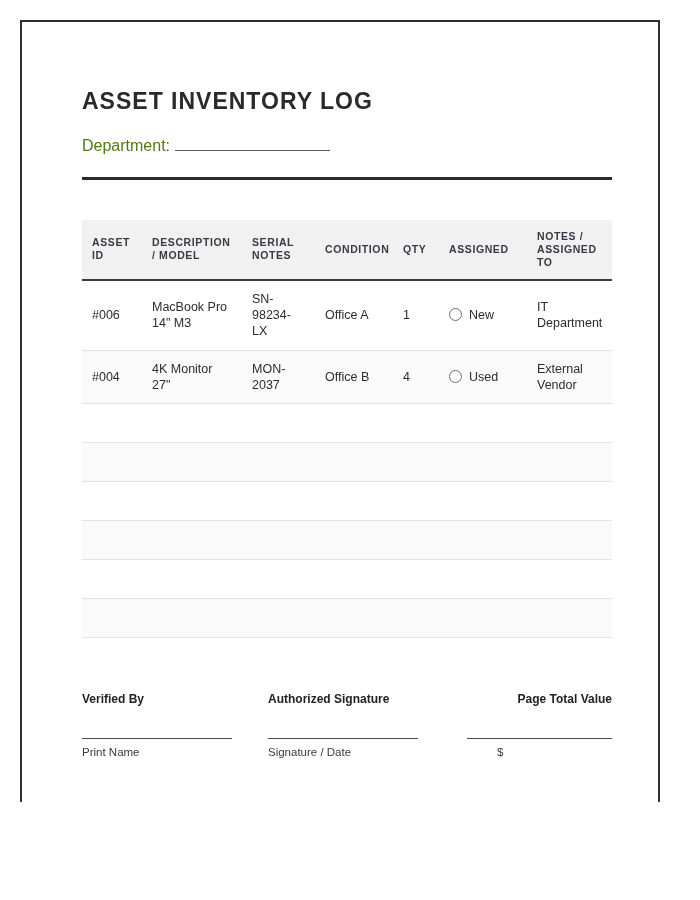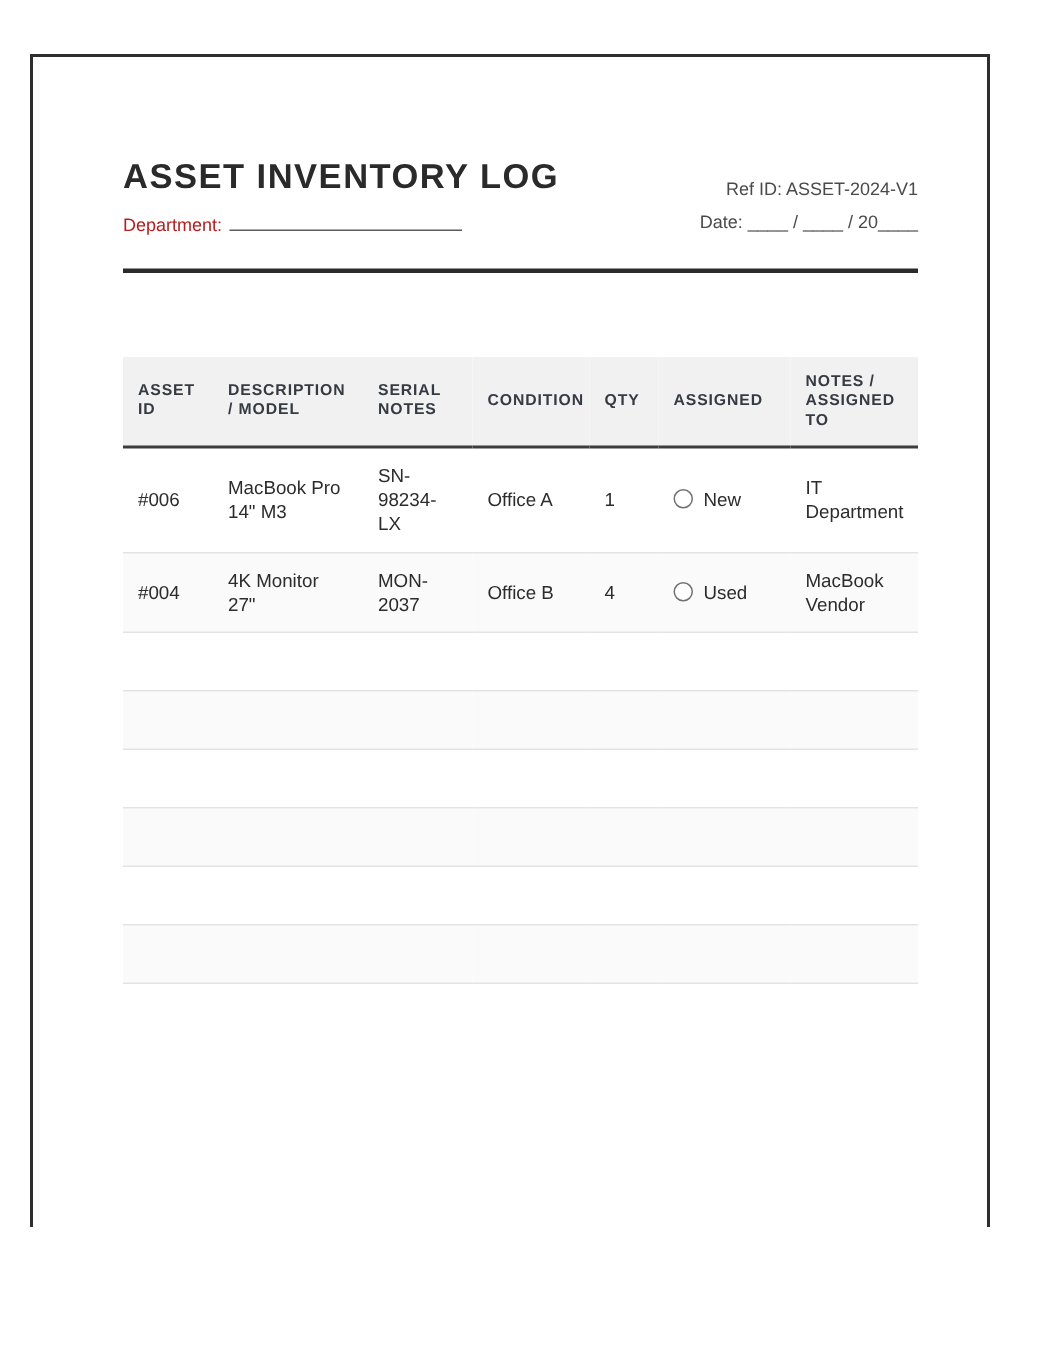--- a/index.html
+++ b/index.html
@@ -4,52 +4,52 @@
 <style>
   * { margin: 0; padding: 0; box-sizing: border-box; }
   html, body {
     width: 700px; height: 900px;
     background: #ffffff;
     font-family: "Liberation Sans", sans-serif;
     color: #2f2f2f;
   }
   .page {
     position: absolute;
-    left: 20px; top: 36px;
+    left: 20px; top: 20px;
     width: 640px; height: 782px;
     background: #ffffff;
     border: 2px solid #2e2e2e;
     border-bottom: none;
     overflow: hidden;
     padding: 66px 46px 0 60px;
   }
   
   .form-header { display: flex; justify-content: space-between; align-items: flex-end; }
   .page-title {
     font-size: 23px;
     font-weight: 700;
     letter-spacing: 1px;
     color: #2a2a2a;
     line-height: 1.2;
   }
-  .dept-line { margin-top: 9px; font-size: 12px; color: #b91c1c; }
+  .dept-line { margin-top: 21px; font-size: 16px; color: #4d7c0f; }
   .blank-line {
     display: inline-block;
     width: 155px; height: 13px;
     border-bottom: 1px solid #5a5a5a;
     margin-left: 5px;
     vertical-align: baseline;
   }
   .header-right { text-align: right; font-size: 12px; color: #4a4a4a; line-height: 1.2; padding-bottom: 1px; }
   .header-right .date-row { margin-top: 8px; }
   .rule { margin-top: 22px; height: 3px; background: #2b2b2b; }
   
   table.asset-table {
     width: 530px;
-    margin-top: 56px;
+    margin-top: 40px;
     border-collapse: collapse;
     table-layout: fixed;
   }
   .asset-table th {
     background: #f1f1f2;
     font-size: 10.5px;
     font-weight: 700;
     letter-spacing: 0.6px;
     color: #363b42;
     text-align: left;
@@ -93,24 +93,20 @@
 <body>
 
 <div class="page">
 
   <div class="form-header">
     <div class="header-left">
       <h1 class="page-title">ASSET INVENTORY LOG</h1>
       <div class="dept-line">
         <span>Department:</span><span class="blank-line"></span>
       </div>
-    </div>
-    <div class="header-right">
-      <div>Ref ID: ASSET-2024-V1</div>
-      <div class="date-row">Date: ____ / ____ / 20____</div>
     </div>
   </div>
 
   <div class="rule"></div>
 
   <table class="asset-table">
     <colgroup>
       <col style="width:60px">
         <col style="width:100px">
         <col style="width:73px">
@@ -140,21 +136,21 @@
           <td class="cond-cell"><span class="radio-circle"></span><span>New</span></td>
           <td>IT Department</td>
         </tr>
         <tr>
           <td>#004</td>
           <td>4K Monitor 27"</td>
           <td>MON-2037</td>
           <td>Office B</td>
           <td>4</td>
           <td class="cond-cell"><span class="radio-circle"></span><span>Used</span></td>
-          <td>MacBook Vendor</td>
+          <td>External Vendor</td>
         </tr>
         <tr class="empty-row">
           <td></td>
           <td></td>
           <td></td>
           <td></td>
           <td></td>
           <td></td>
           <td></td>
         </tr>
@@ -199,14 +195,31 @@
           <td></td>
           <td></td>
           <td></td>
           <td></td>
           <td></td>
           <td></td>
         </tr>
       </tbody>
   </table>
 
+  <div class="footer">
+    <div class="fcol col1">
+      <div class="flabel">Verified By</div>
+      <div class="fline"></div>
+      <div class="fsub">Print Name</div>
+    </div>
+    <div class="fcol col2">
+      <div class="flabel">Authorized Signature</div>
+      <div class="fline"></div>
+      <div class="fsub">Signature / Date</div>
+    </div>
+    <div class="fcol col3">
+      <div class="flabel">Page Total Value</div>
+      <div class="fline"></div>
+      <div class="fsub">$</div>
+    </div>
+  </div>
 
 </div>
 
 </body></html>

